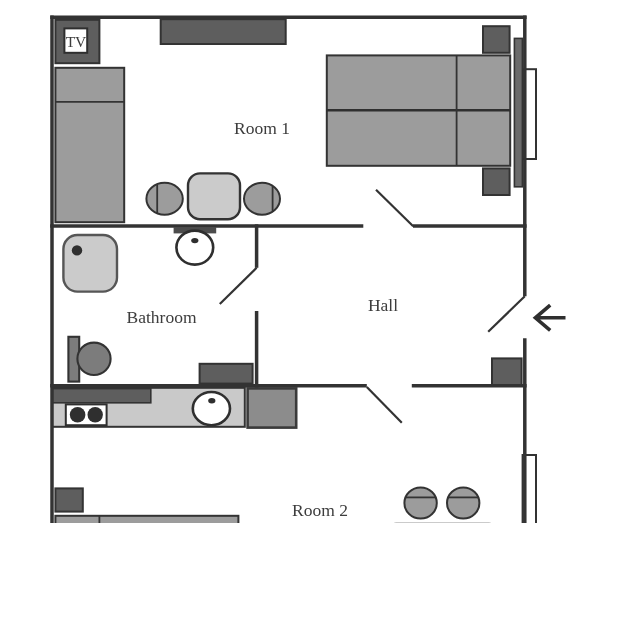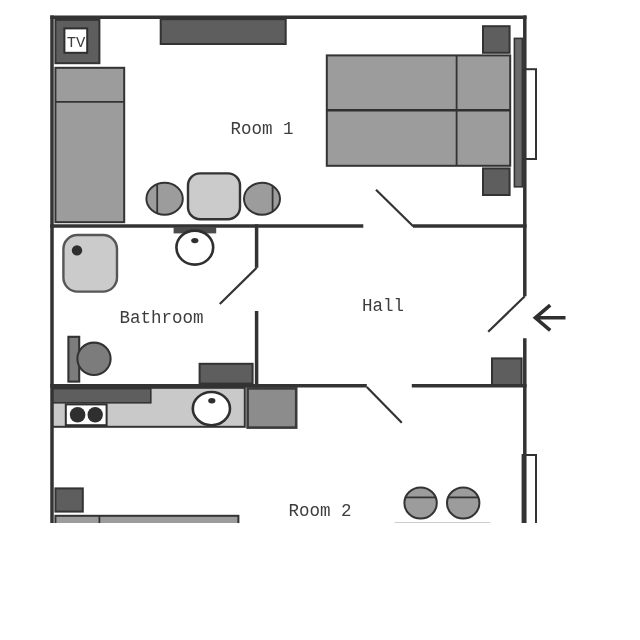--- a/index.html
+++ b/index.html
@@ -1,17 +1,17 @@
 <!DOCTYPE html>
 <html style="--c-background: #ffffff; --c-wall: #333333; --c-dark-furniture: #5e5e5e; --c-mid-furniture: #9c9c9c; --c-light-furniture: #cbcbcb; --c-appliance: #8c8c8c; --c-fixture: #7c7c7c; --c-text: #3d3d3d;"><head>
 <meta charset="utf-8">
 <style>
   html,body{margin:0;padding:0;background:#ffffff;}
   .canvas{position:relative;width:640px;height:523px;background:var(--c-background,#fff);overflow:hidden;
-          font-family:Liberation Mono, monospace;}
+          font-family:Liberation Serif, serif;}
   svg{display:block;}
   .wall{stroke:var(--c-wall,#333);stroke-width:3.5;fill:none;}
   .door{stroke:var(--c-wall,#333);stroke-width:2.2;fill:none;}
   .dark{fill:var(--c-dark-furniture,#5e5e5e);stroke:var(--c-wall,#333);stroke-width:2;}
   .dark-thin{fill:var(--c-dark-furniture,#5e5e5e);stroke:var(--c-wall,#333);stroke-width:1.6;}
   .mid{fill:var(--c-mid-furniture,#9c9c9c);stroke:var(--c-wall,#333);stroke-width:2;}
   .light{fill:var(--c-light-furniture,#cbcbcb);stroke:var(--c-wall,#333);stroke-width:2.4;}
   .shower{fill:var(--c-light-furniture,#cbcbcb);stroke:#565656;stroke-width:2.4;}
   .fixture{fill:var(--c-fixture,#7c7c7c);stroke:var(--c-wall,#333);stroke-width:2.1;}
   .appliance{fill:var(--c-appliance,#8c8c8c);stroke:#3a3a3a;stroke-width:2.6;}

